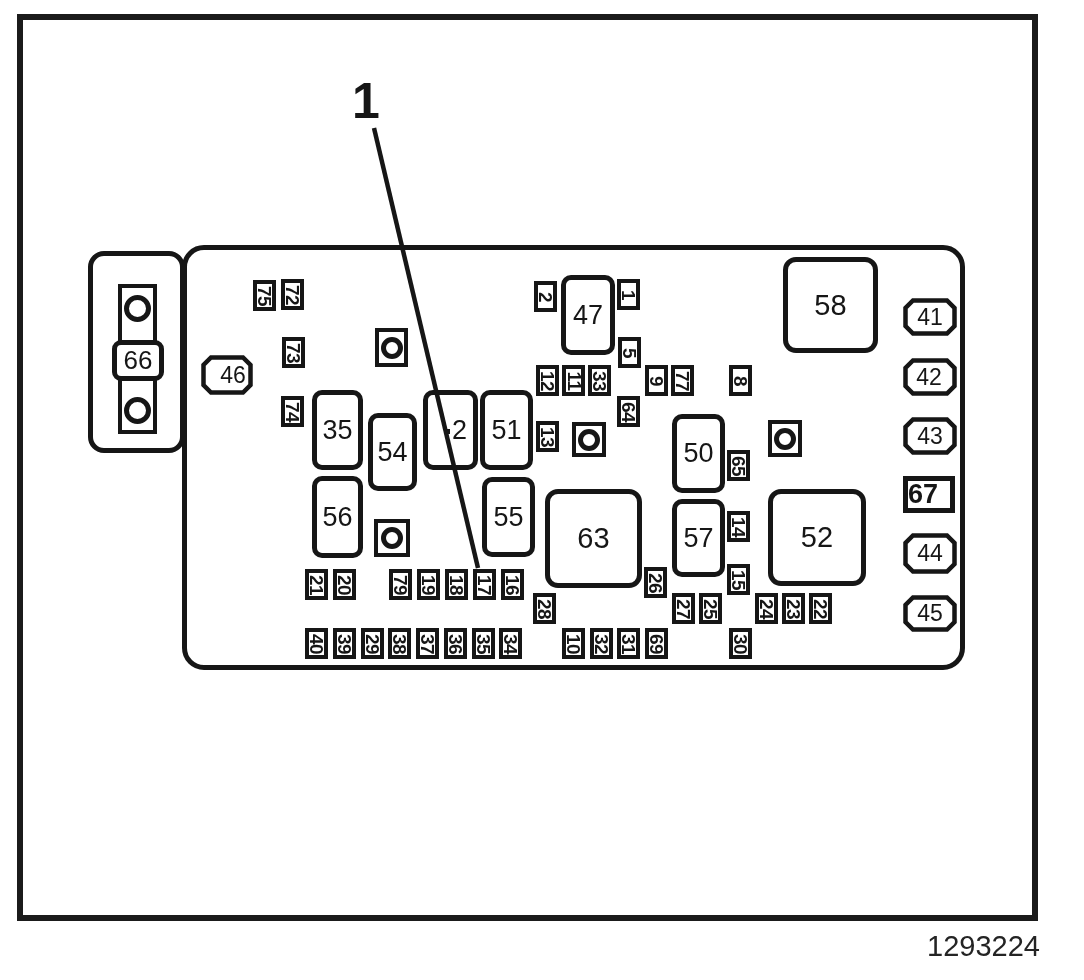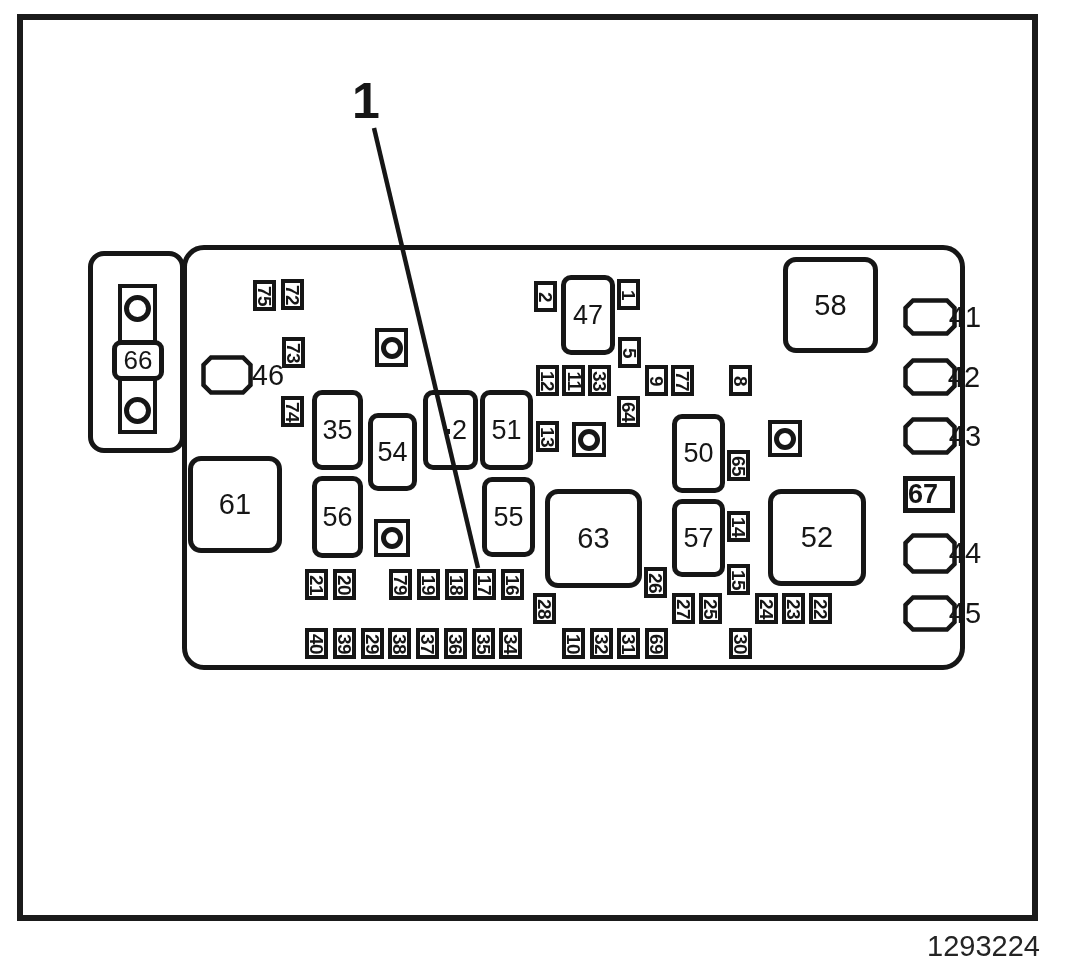--- a/index.html
+++ b/index.html
@@ -20,21 +20,21 @@
          display:flex;align-items:center;justify-content:center;font-size:26px;}
   .small-fuse{position:absolute;box-sizing:border-box;border:4px solid #161616;background:#ffffff;
          display:flex;align-items:center;justify-content:center;z-index:3;}
   .vlabel{transform:rotate(90deg);font-weight:bold;font-size:19px;letter-spacing:-0.5px;white-space:nowrap;}
   .relay{position:absolute;box-sizing:border-box;border:5px solid #161616;background:#ffffff;
          display:flex;align-items:center;justify-content:center;z-index:3;}
   .relay-sm{border-radius:10px;font-size:27px;}
   .relay-lg{border-radius:13px;font-size:29px;}
   .plain-fuse{position:absolute;box-sizing:border-box;border:5px solid #161616;background:#ffffff;
          display:flex;align-items:center;justify-content:flex-start;z-index:3;font-size:27px;font-weight:bold;}
-  .notch-wrap{position:absolute;z-index:3;display:flex;align-items:center;justify-content:center;font-size:29px;padding-left:35px;}
+  .notch-wrap{position:absolute;z-index:3;display:flex;align-items:center;justify-content:center;font-size:23px;}
   .notch-wrap svg{position:absolute;left:0;top:0;}
   .notch-wrap span{position:relative;}
   .bolt{position:absolute;box-sizing:border-box;border:4px solid #161616;background:#ffffff;z-index:3;
          display:flex;align-items:center;justify-content:center;}
   .bolt-circle{width:22px;height:22px;border:5px solid #161616;border-radius:50%;box-sizing:border-box;background:#ffffff;}
   .callout-label{position:absolute;left:344px;top:72px;width:44px;text-align:center;
          font-size:50px;font-weight:bold;z-index:5;}
   .callout-svg{position:absolute;left:0;top:0;width:1084px;height:980px;z-index:4;pointer-events:none;}
   .remnant{position:absolute;left:446px;top:429px;width:4px;height:5px;background:#161616;z-index:5;}
   .part-number{position:absolute;right:44px;top:930px;font-size:29px;color:#242424;z-index:1;}
@@ -210,23 +210,20 @@
     </div>
     <div class="relay relay-sm" style="left: 423px; top: 390px; width: 55px; height: 80px;">
       <span style="transform: translateX(9px);">2</span>
     </div>
     <div class="relay relay-sm" style="left: 480px; top: 390px; width: 53px; height: 80px;">
       <span>51</span>
     </div>
     <div class="relay relay-sm" style="left: 672px; top: 414px; width: 53px; height: 79px;">
       <span>50</span>
     </div>
-    <div class="relay relay-lg" style="left: 188px; top: 456px; width: 94px; height: 97px;">
-      <span>61</span>
-    </div>
     <div class="relay relay-sm" style="left: 312px; top: 476px; width: 51px; height: 82px;">
       <span>56</span>
     </div>
     <div class="relay relay-sm" style="left: 482px; top: 477px; width: 53px; height: 80px;">
       <span>55</span>
     </div>
     <div class="relay relay-lg" style="left: 545px; top: 489px; width: 97px; height: 99px;">
       <span>63</span>
     </div>
     <div class="relay relay-sm" style="left: 672px; top: 499px; width: 53px; height: 78px;">

